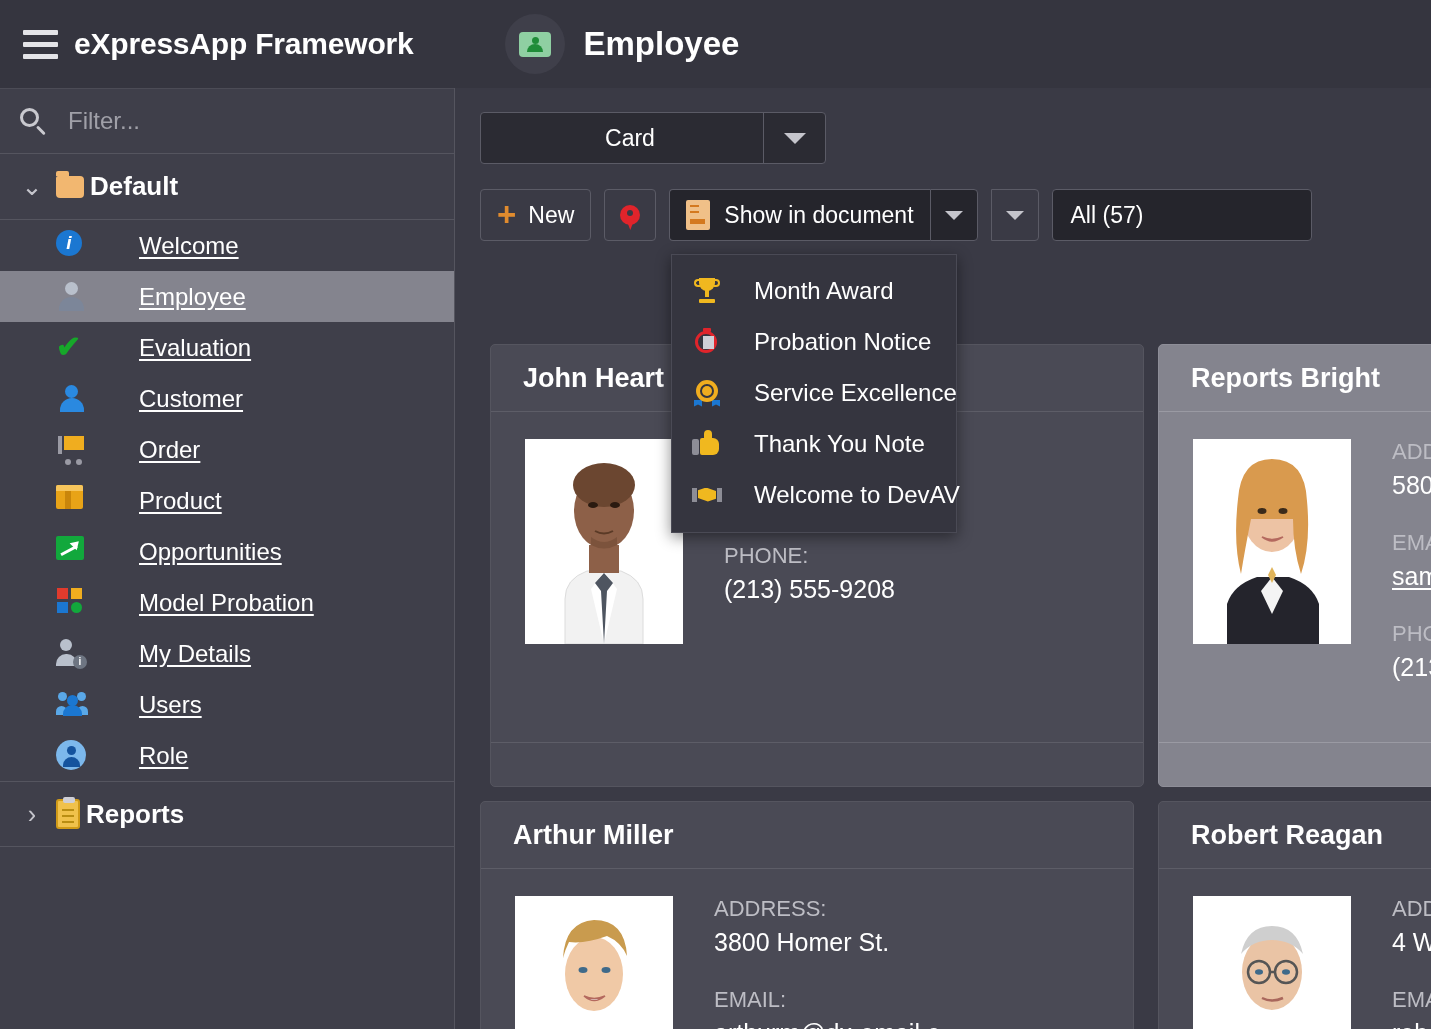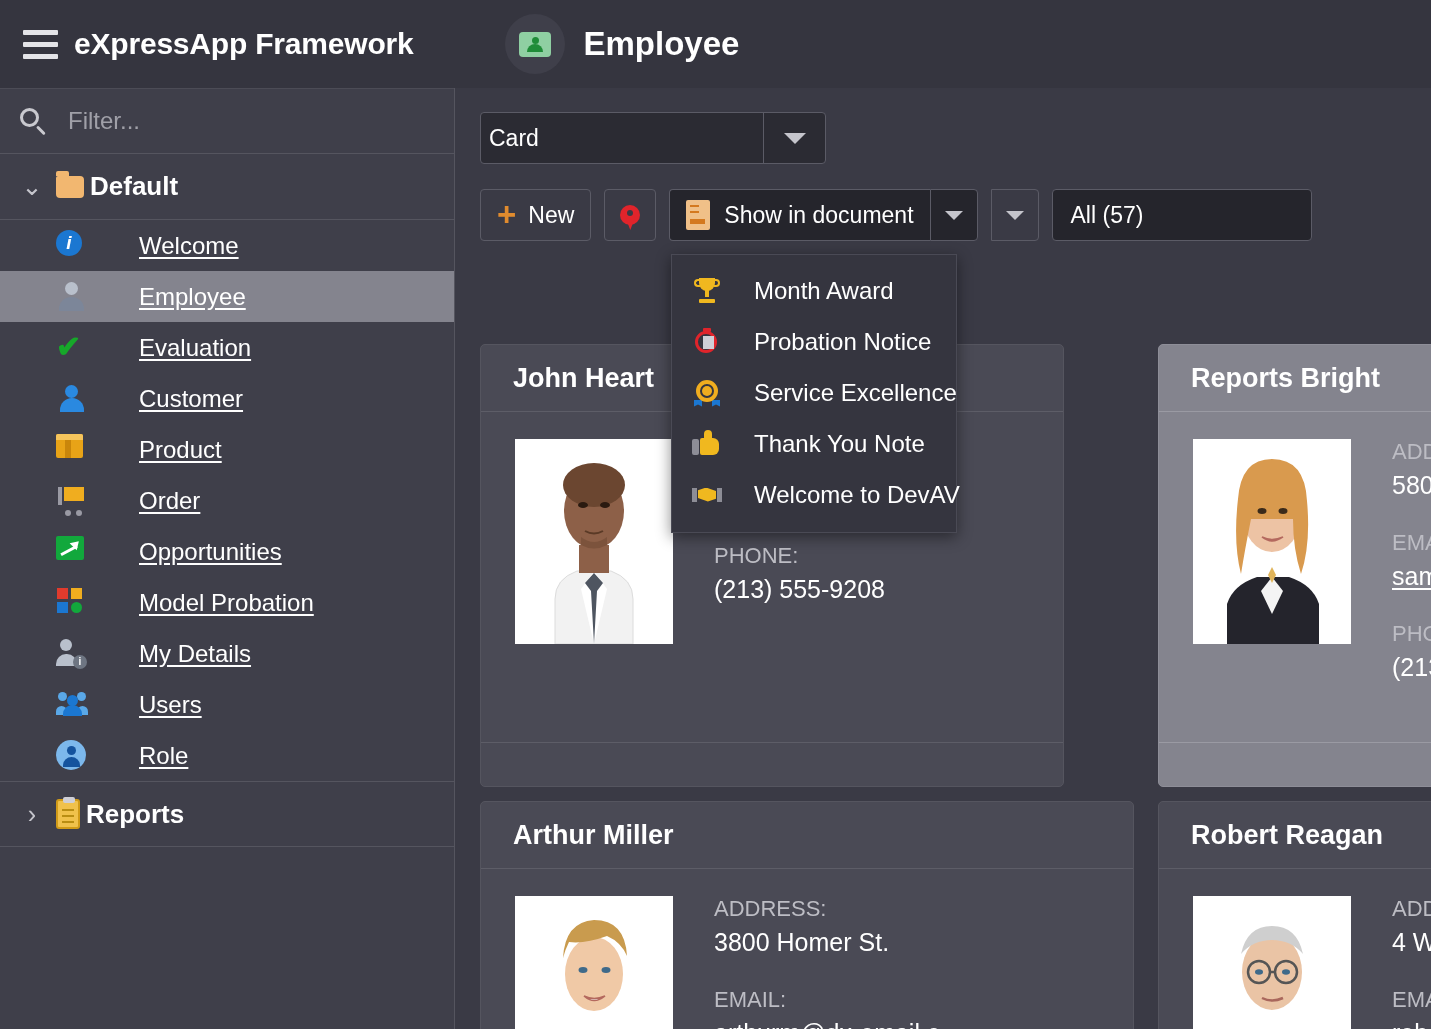--- a/index.html
+++ b/index.html
@@ -112,21 +112,21 @@
   .ic-clip:before{content:"";position:absolute;top:-4px;left:5px;width:12px;height:6px;background:#cfcfd6;border-radius:2px;}
   .ic-clip i{position:absolute;left:4px;width:12px;height:2px;background:#b98d12;display:block;}
 
   
   .main { position: absolute; left: 456px; top: 88px; right: 0; bottom: 0; background: #3a3a45; }
   .combo-row { padding: 24px 0 0 24px; }
   .combo {
     width: 346px; height: 52px; background: #2b2b33; border: 1px solid #5b5b66;
     border-radius: 4px; display: flex; align-items: center;
   }
-  .combo .val { flex: 1; padding-left: 8px; color: #ffffff; font-size: 23px; }
+  .combo .val { flex: 1; padding-left: 16px; color: #ffffff; font-size: 23px; text-align: center; }
   .combo .arrowbtn { width: 62px; height: 100%; border-left: 1px solid #5b5b66;
     display: flex; align-items: center; justify-content: center; }
   .caret { width: 0; height: 0; border-left: 11px solid transparent; border-right: 11px solid transparent;
     border-top: 11px solid #c5c5cc; }
   .caret.sm { border-left-width: 9px; border-right-width: 9px; border-top-width: 9px; }
 
   .toolbar { display: flex; align-items: center; gap: 13px; padding: 25px 0 0 24px; }
   .tbtn {
     height: 52px; border: 1px solid #5b5b66; border-radius: 4px; background: transparent;
     display: flex; align-items: center; padding: 0 16px; color: #ffffff; font-size: 23px;
@@ -266,33 +266,33 @@
       <div class="nav-label">Evaluation</div>
     </div>
     <div class="nav-item">
       <div class="nav-icon ic-cust">
           <div class="h"></div>
           <div class="b"></div>
         </div>
       <div class="nav-label">Customer</div>
     </div>
     <div class="nav-item">
-      <div class="nav-icon">
-          <div class="ic-box"></div>
-        </div>
-      <div class="nav-label">Product</div>
-    </div>
-    <div class="nav-item">
       <div class="nav-icon ic-order">
           <div class="c"></div>
           <div class="l"></div>
           <div class="w1"></div>
           <div class="w2"></div>
         </div>
       <div class="nav-label">Order</div>
+    </div>
+    <div class="nav-item">
+      <div class="nav-icon">
+          <div class="ic-box"></div>
+        </div>
+      <div class="nav-label">Product</div>
     </div>
     <div class="nav-item">
       <div class="nav-icon">
           <div class="ic-opp">
             <div class="arrow"></div>
             <div class="tip"></div>
           </div>
         </div>
       <div class="nav-label">Opportunities</div>
     </div>
@@ -387,21 +387,21 @@
             <div class="caret sm"></div>
           </div>
       </div>
       <div class="allbox">
         <span>All (57)</span>
       </div>
     </div>
 
     <div class="cards">
 
-      <div class="card" style="left:0; top:0; width:584px; height:443px;">
+      <div class="card" style="left:10px; top:0; width:654px; height:443px;">
         <div class="card-head">
           <div class="card-title">John Heart</div>
         </div>
         <div class="card-body">
           <div class="photo">
             <svg viewBox="0 0 158 205" width="158" height="205">
               <rect width="158" height="205" fill="#ffffff"></rect>
               <path d="M40 205 L40 160 Q40 140 62 132 L96 132 Q118 140 118 160 L118 205 Z" fill="#f2f2f2" stroke="#dcdcdc"></path>
               <path d="M79 132 L66 150 L79 205 L92 150 Z" fill="#ffffff"></path>
               <path d="M79 134 L70 144 L76 152 L79 205 L82 152 L88 144 Z" fill="#4e5560"></path>

